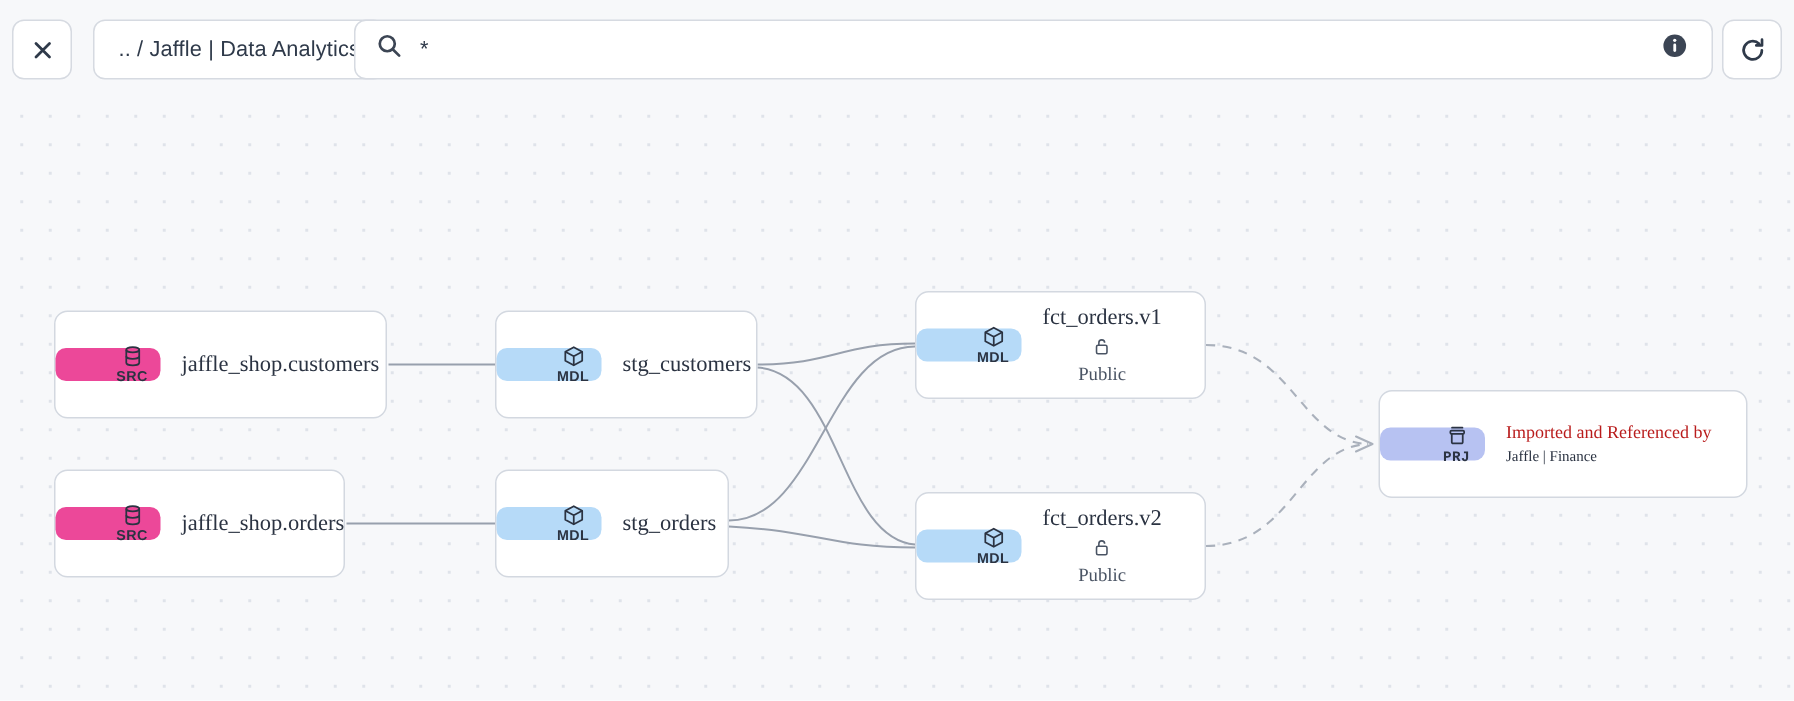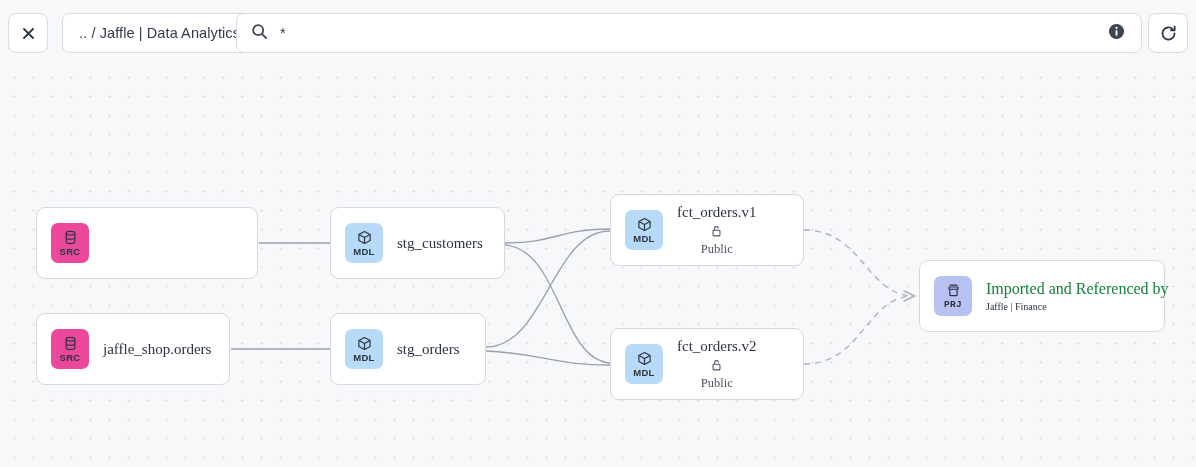--- a/index.html
+++ b/index.html
@@ -125,28 +125,29 @@
     border-radius: 9px;
     box-sizing: border-box;
     display: flex;
     align-items: center;
     cursor: pointer;
     z-index: 2;
   }
   .badge {
     flex: 0 0 auto;
     width: 38px;
-    height: 40px;
+    height: 22px;
     border-radius: 7px;
-    margin-left: 14px;
+    margin-left: 0;
     display: flex;
     flex-direction: column;
     align-items: center;
     justify-content: center;
     color: #2b3342;
+    padding-left: 32px;
   }
   .badge svg { display: block; }
   .badge-label {
     font-size: 9.5px;
     font-weight: 700;
     letter-spacing: 0.3px;
     line-height: 1;
     margin-top: 2px;
     color: #2b3342;
   }
@@ -174,22 +175,22 @@
     align-items: center;
     gap: 5px;
     margin-top: 3px;
     font-size: 12.5px;
     color: #4a5464;
     white-space: nowrap;
     flex-direction: column;
   }
   .node-sub svg { display: block; flex: 0 0 auto; }
   .node-kicker {
-    font-size: 16px;
-    color: #15803d;
+    font-size: 12px;
+    color: #b91c1c;
     line-height: 1.2;
     white-space: nowrap;
   }
   .node-name-strong {
     font-size: 10px;
     color: #2b3342;
     line-height: 1.3;
     margin-top: 2px;
     white-space: nowrap;
   }
@@ -271,20 +272,23 @@
       <div class="badge badge-src">
         <span>
           <svg width="15" height="15" viewBox="0 0 16 16" fill="none" stroke="#2b3342" stroke-width="1.25">
             <ellipse cx="8" cy="3.4" rx="4.6" ry="1.9"></ellipse>
             <path d="M3.4 3.4 L3.4 12.6 C3.4 13.65 5.46 14.5 8 14.5 C10.54 14.5 12.6 13.65 12.6 12.6 L12.6 3.4"></path>
             <path d="M3.4 8 C3.4 9.05 5.46 9.9 8 9.9 C10.54 9.9 12.6 9.05 12.6 8"></path>
           </svg>
         </span>
         <span class="badge-label">SRC</span>
       </div>
+      <div class="node-body">
+        <div class="node-title">jaffle_shop.customers</div>
+      </div>
     </div>
 
     <div class="node" style="left:36px; top:249px; width:194px; height:72px;">
       <div class="badge badge-src">
         <span>
           <svg width="15" height="15" viewBox="0 0 16 16" fill="none" stroke="#2b3342" stroke-width="1.25">
             <ellipse cx="8" cy="3.4" rx="4.6" ry="1.9"></ellipse>
             <path d="M3.4 3.4 L3.4 12.6 C3.4 13.65 5.46 14.5 8 14.5 C10.54 14.5 12.6 13.65 12.6 12.6 L12.6 3.4"></path>
             <path d="M3.4 8 C3.4 9.05 5.46 9.9 8 9.9 C10.54 9.9 12.6 9.05 12.6 8"></path>
           </svg>

